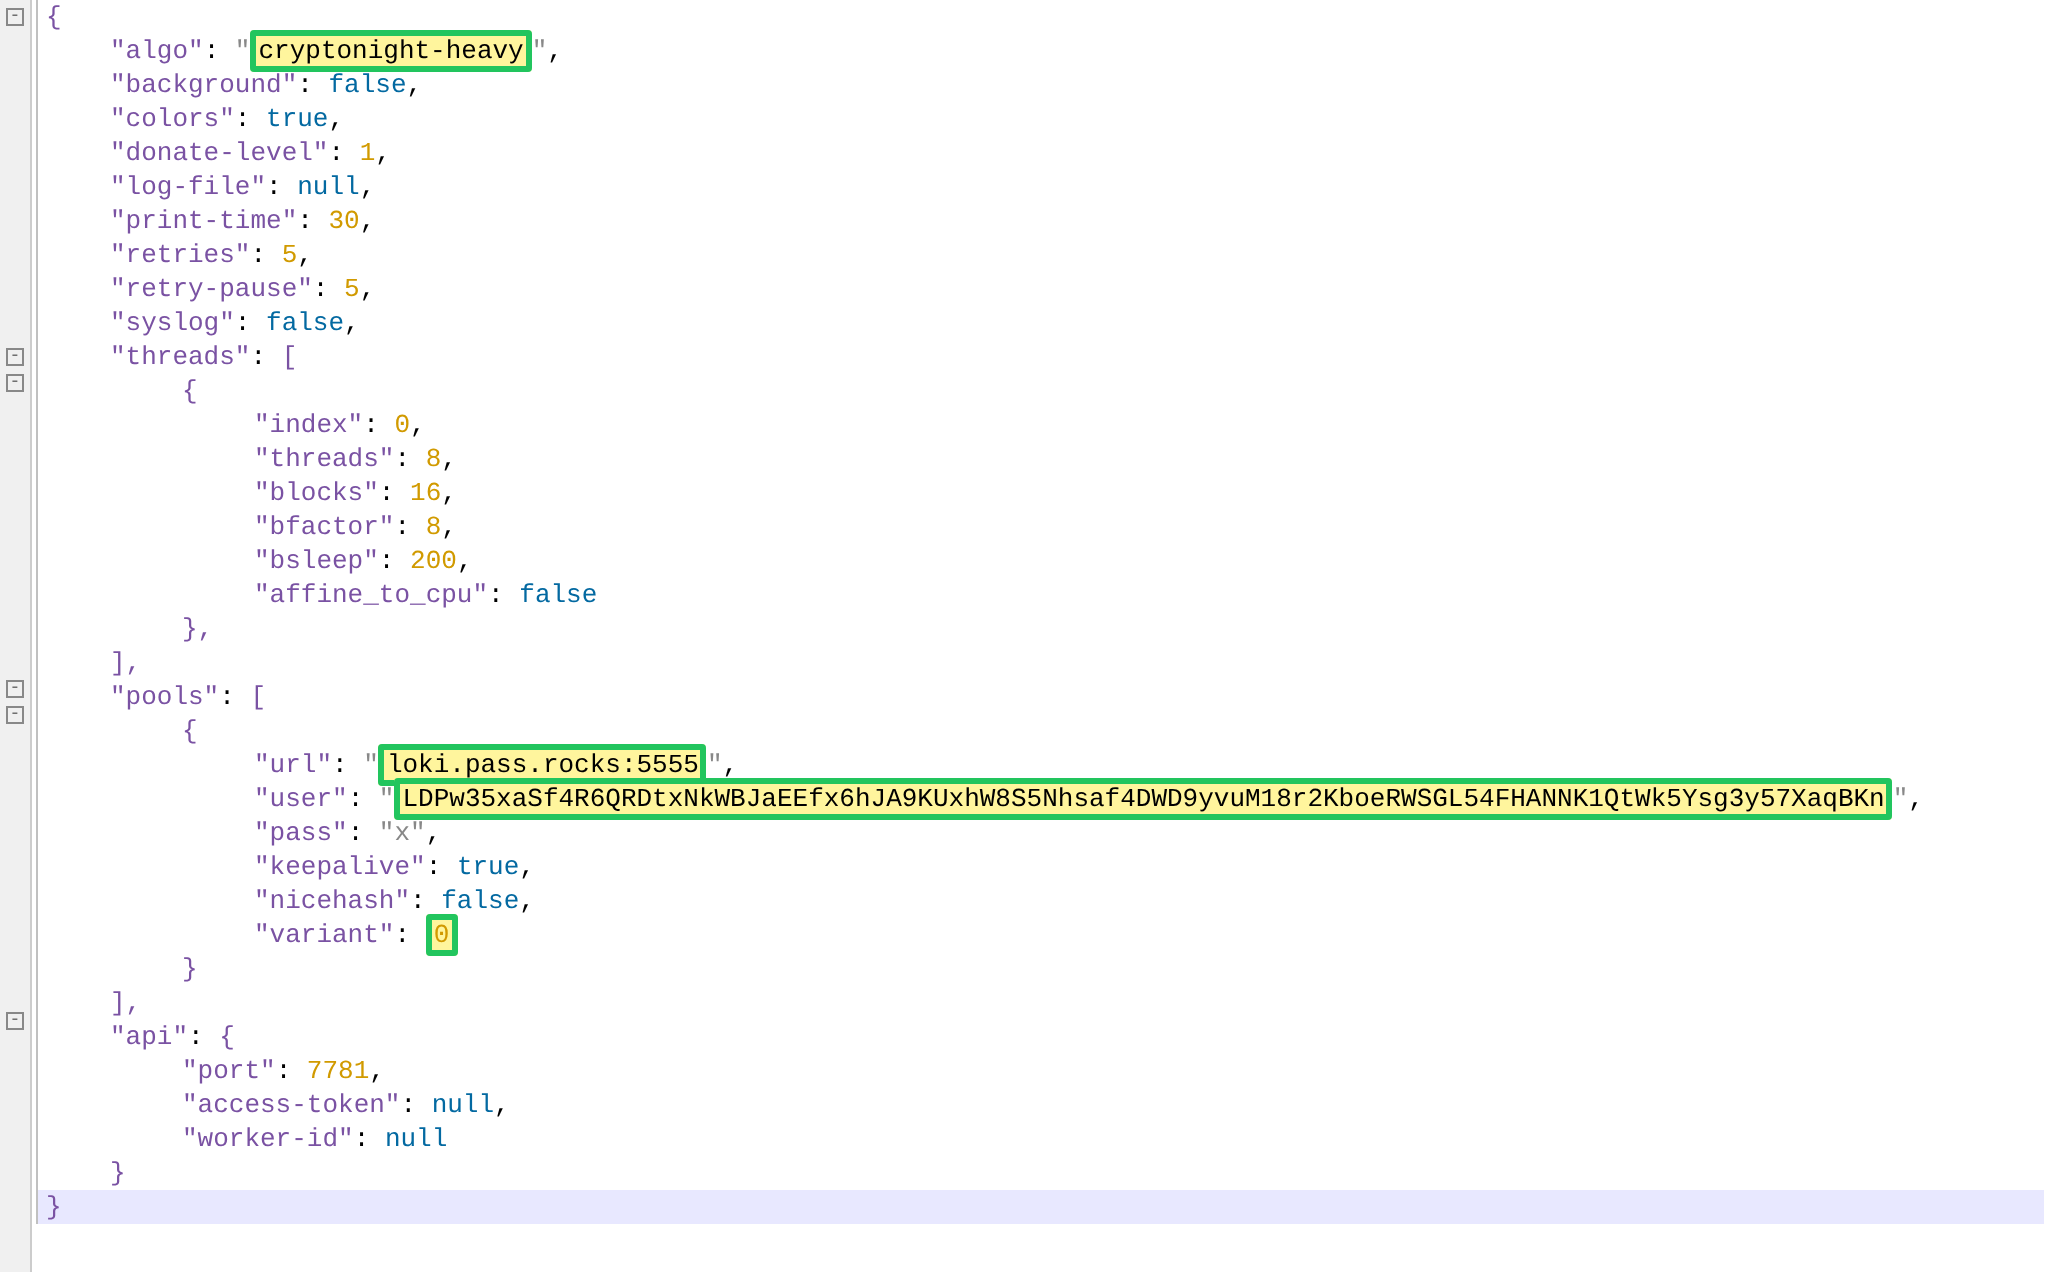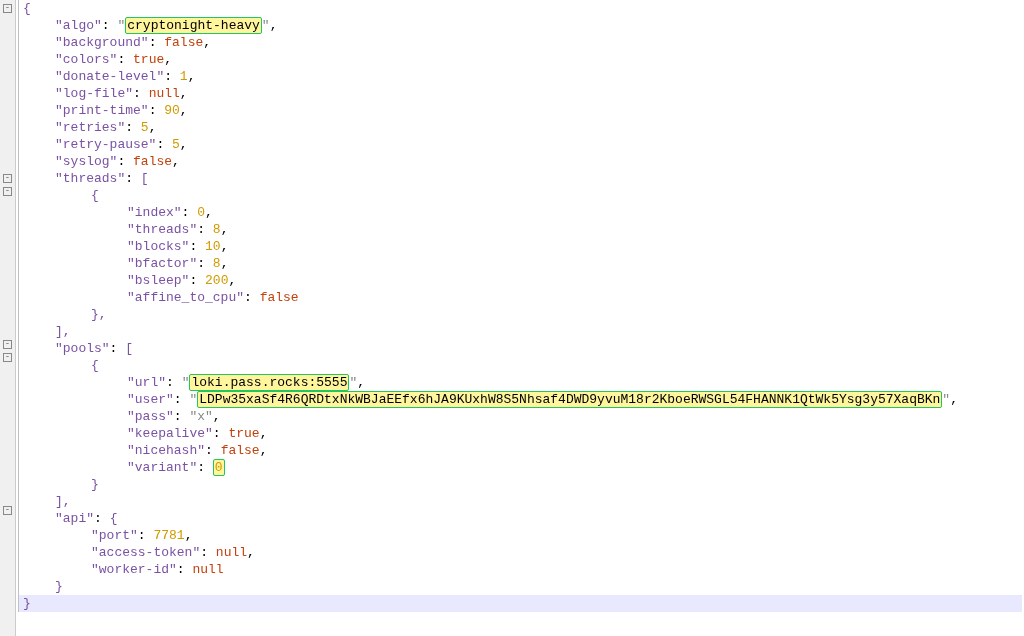--- a/index.html
+++ b/index.html
@@ -49,22 +49,22 @@
 }
 .line.sel {
   background: #e8e8ff;
 }
 .ind1 { padding-left: 36px; }
 .ind2 { padding-left: 72px; }
 .ind3 { padding-left: 108px; }
 .k { color: #7a52a3; }
 .s { color: #888; }
 .n { color: #d19a00; }
-.b { color: #c2410c; }
-.hl { background: #fff59d; border: 1px solid #22c55e; border-radius: 2px; padding: 0 1px; }
+.b { color: #0369a1; }
+.hl { background: #fff59d; border: 3px solid #22c55e; border-radius: 2px; padding: 0 1px; }
 .brace { color: #7a52a3; }
 </style>
 </head>
 <body>
 
 <div class="gutter">
   <div class="fold box">-</div>
   <div class="fold" style="height:153px"></div>
   <div class="fold box">-</div>
   <div class="fold box">-</div>
@@ -78,29 +78,29 @@
 </div>
 
 <div class="code">
 
 <div class="line"><span class="brace">{</span></div>
 <div class="line ind1"><span class="k">"algo"</span>: <span class="s">"</span><span class="hl">cryptonight-heavy</span><span class="s">"</span>,</div>
 <div class="line ind1"><span class="k">"background"</span>: <span class="b">false</span>,</div>
 <div class="line ind1"><span class="k">"colors"</span>: <span class="b">true</span>,</div>
 <div class="line ind1"><span class="k">"donate-level"</span>: <span class="n">1</span>,</div>
 <div class="line ind1"><span class="k">"log-file"</span>: <span class="b">null</span>,</div>
-<div class="line ind1"><span class="k">"print-time"</span>: <span class="n">90</span>,</div>
+<div class="line ind1"><span class="k">"print-time"</span>: <span class="n">30</span>,</div>
 <div class="line ind1"><span class="k">"retries"</span>: <span class="n">5</span>,</div>
 <div class="line ind1"><span class="k">"retry-pause"</span>: <span class="n">5</span>,</div>
 <div class="line ind1"><span class="k">"syslog"</span>: <span class="b">false</span>,</div>
 <div class="line ind1"><span class="k">"threads"</span>: <span class="brace">[</span></div>
 <div class="line ind2"><span class="brace">{</span></div>
 <div class="line ind3"><span class="k">"index"</span>: <span class="n">0</span>,</div>
 <div class="line ind3"><span class="k">"threads"</span>: <span class="n">8</span>,</div>
-<div class="line ind3"><span class="k">"blocks"</span>: <span class="n">10</span>,</div>
+<div class="line ind3"><span class="k">"blocks"</span>: <span class="n">16</span>,</div>
 <div class="line ind3"><span class="k">"bfactor"</span>: <span class="n">8</span>,</div>
 <div class="line ind3"><span class="k">"bsleep"</span>: <span class="n">200</span>,</div>
 <div class="line ind3"><span class="k">"affine_to_cpu"</span>: <span class="b">false</span></div>
 <div class="line ind2"><span class="brace">},</span></div>
 <div class="line ind1"><span class="brace">],</span></div>
 <div class="line ind1"><span class="k">"pools"</span>: <span class="brace">[</span></div>
 <div class="line ind2"><span class="brace">{</span></div>
 <div class="line ind3"><span class="k">"url"</span>: <span class="s">"</span><span class="hl">loki.pass.rocks:5555</span><span class="s">"</span>,</div>
 <div class="line ind3"><span class="k">"user"</span>: <span class="s">"</span><span class="hl">LDPw35xaSf4R6QRDtxNkWBJaEEfx6hJA9KUxhW8S5Nhsaf4DWD9yvuM18r2KboeRWSGL54FHANNK1QtWk5Ysg3y57XaqBKn</span><span class="s">"</span>,</div>
 <div class="line ind3"><span class="k">"pass"</span>: <span class="s">"x"</span>,</div>

